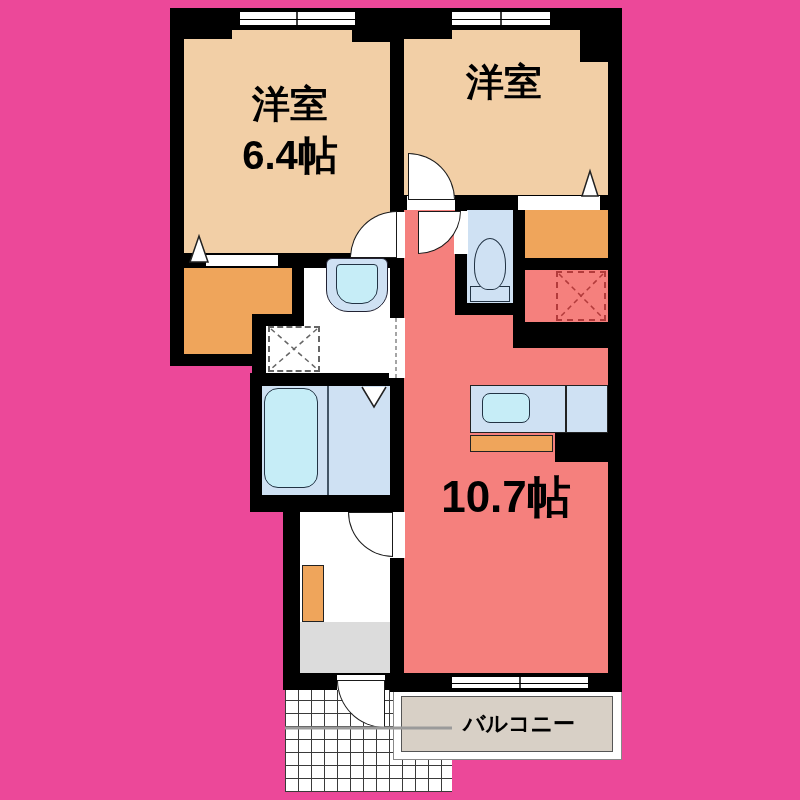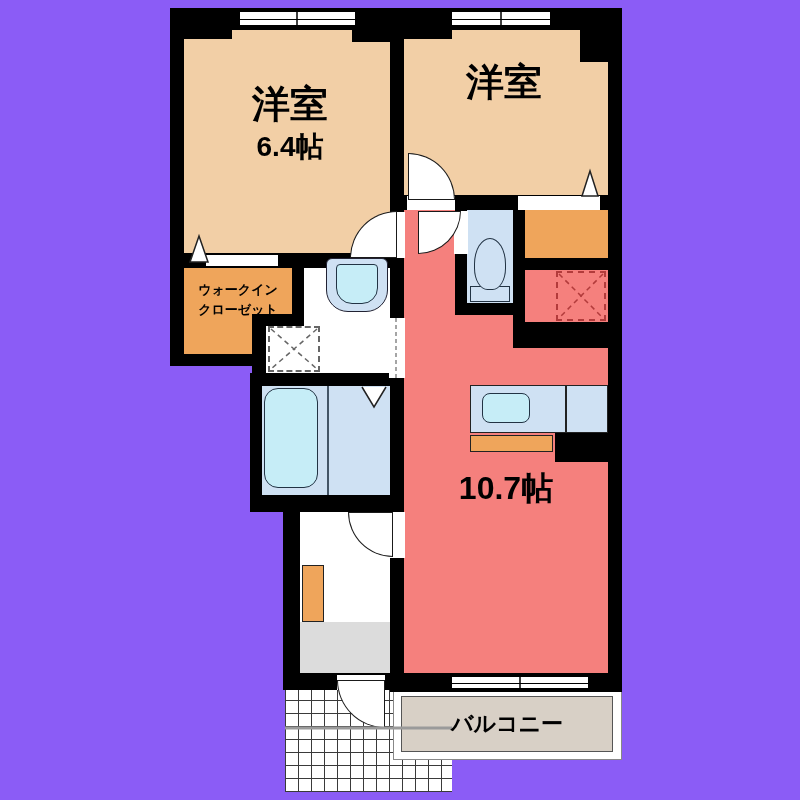--- a/index.html
+++ b/index.html
@@ -1,16 +1,16 @@
 <!DOCTYPE html>
 <html style="--wall: #000000; --bedroom: #f2cfa6; --closetOrange: #efa55b; --ldkPink: #f5807d; --wetBlue: #cfe1f3; --fixtureCyan: #c6edf7; --entranceGray: #dcdcdc; --balconyTaupe: #d8d0c6; --fridgeDash: #b23b3b; --applianceDash: #666666;"><head>
 <meta charset="utf-8">
 <style>
   html,body{margin:0;padding:0;background:#fff;}
-  #plan{position:relative;width:800px;height:800px;background:#8b5cf6;overflow:hidden;
+  #plan{position:relative;width:800px;height:800px;background:#ec4899;overflow:hidden;
         font-family:"Liberation Sans","DejaVu Sans",sans-serif;}
   .wall{position:absolute;background:var(--wall);}
   .fill{position:absolute;}
   .gap{position:absolute;background:#fff;}
   .door{position:absolute;background:#fff;border:1.5px solid #1a1a1a;box-sizing:border-box;}
   .window{position:absolute;background:#fff;border-top:2.5px solid #000;border-bottom:2.5px solid #000;box-sizing:border-box;}
   .window::after{content:"";position:absolute;left:0;right:0;top:50%;height:1.5px;background:#000;}
   .fix{position:absolute;box-sizing:border-box;}
   .dashedbox{position:absolute;box-sizing:border-box;}
   .lbl{position:absolute;text-align:center;color:#000;font-weight:700;line-height:1.3;white-space:nowrap;}
@@ -125,27 +125,23 @@
     <polygon points="582,196 598,196 590,171" fill="#fff" stroke="#222" stroke-width="1.5"></polygon>
     <line x1="297" y1="12" x2="297" y2="25" stroke="#000" stroke-width="1.5"></line>
     <line x1="501" y1="12" x2="501" y2="25" stroke="#000" stroke-width="1.5"></line>
     <line x1="520" y1="677" x2="520" y2="688" stroke="#000" stroke-width="1.5"></line>
     <line x1="396" y1="318" x2="396" y2="378" stroke="#888" stroke-width="1.5" stroke-dasharray="4 3"></line>
     <line x1="285" y1="728" x2="452" y2="728" stroke="#9a9a9a" stroke-width="3"></line>
   </svg>
 
   <div class="lbl z8" style="left:195px;top:80px;width:190px;">
     <div style="font-size:38px;">洋室</div>
-    <div style="font-size:28px;">6.4帖</div>
+    <div style="font-size:40px;">6.4帖</div>
   </div>
   <div class="lbl z8" style="left:409px;top:58px;width:190px;">
     <div style="font-size:38px;">洋室</div>
   </div>
-  <div class="lbl z8" style="left:184px;top:280px;width:108px;font-size:13px;line-height:1.5;">
-    <div>ウォークイン</div>
-    <div>クローゼット</div>
+  <div class="lbl z8" style="left:408px;top:468px;width:196px;">
+    <div style="font-size:44px;">10.7帖</div>
   </div>
-  <div class="lbl z8" style="left:408px;top:468px;width:196px;">
-    <div style="font-size:32px;">10.7帖</div>
-  </div>
-  <div class="lbl z8" style="left:398px;top:710px;width:218px;font-size:22px;">バルコニー</div>
+  <div class="lbl z8" style="left:410px;top:710px;width:218px;font-size:22px;">バルコニー</div>
 
 </div>
 
 </body></html>

